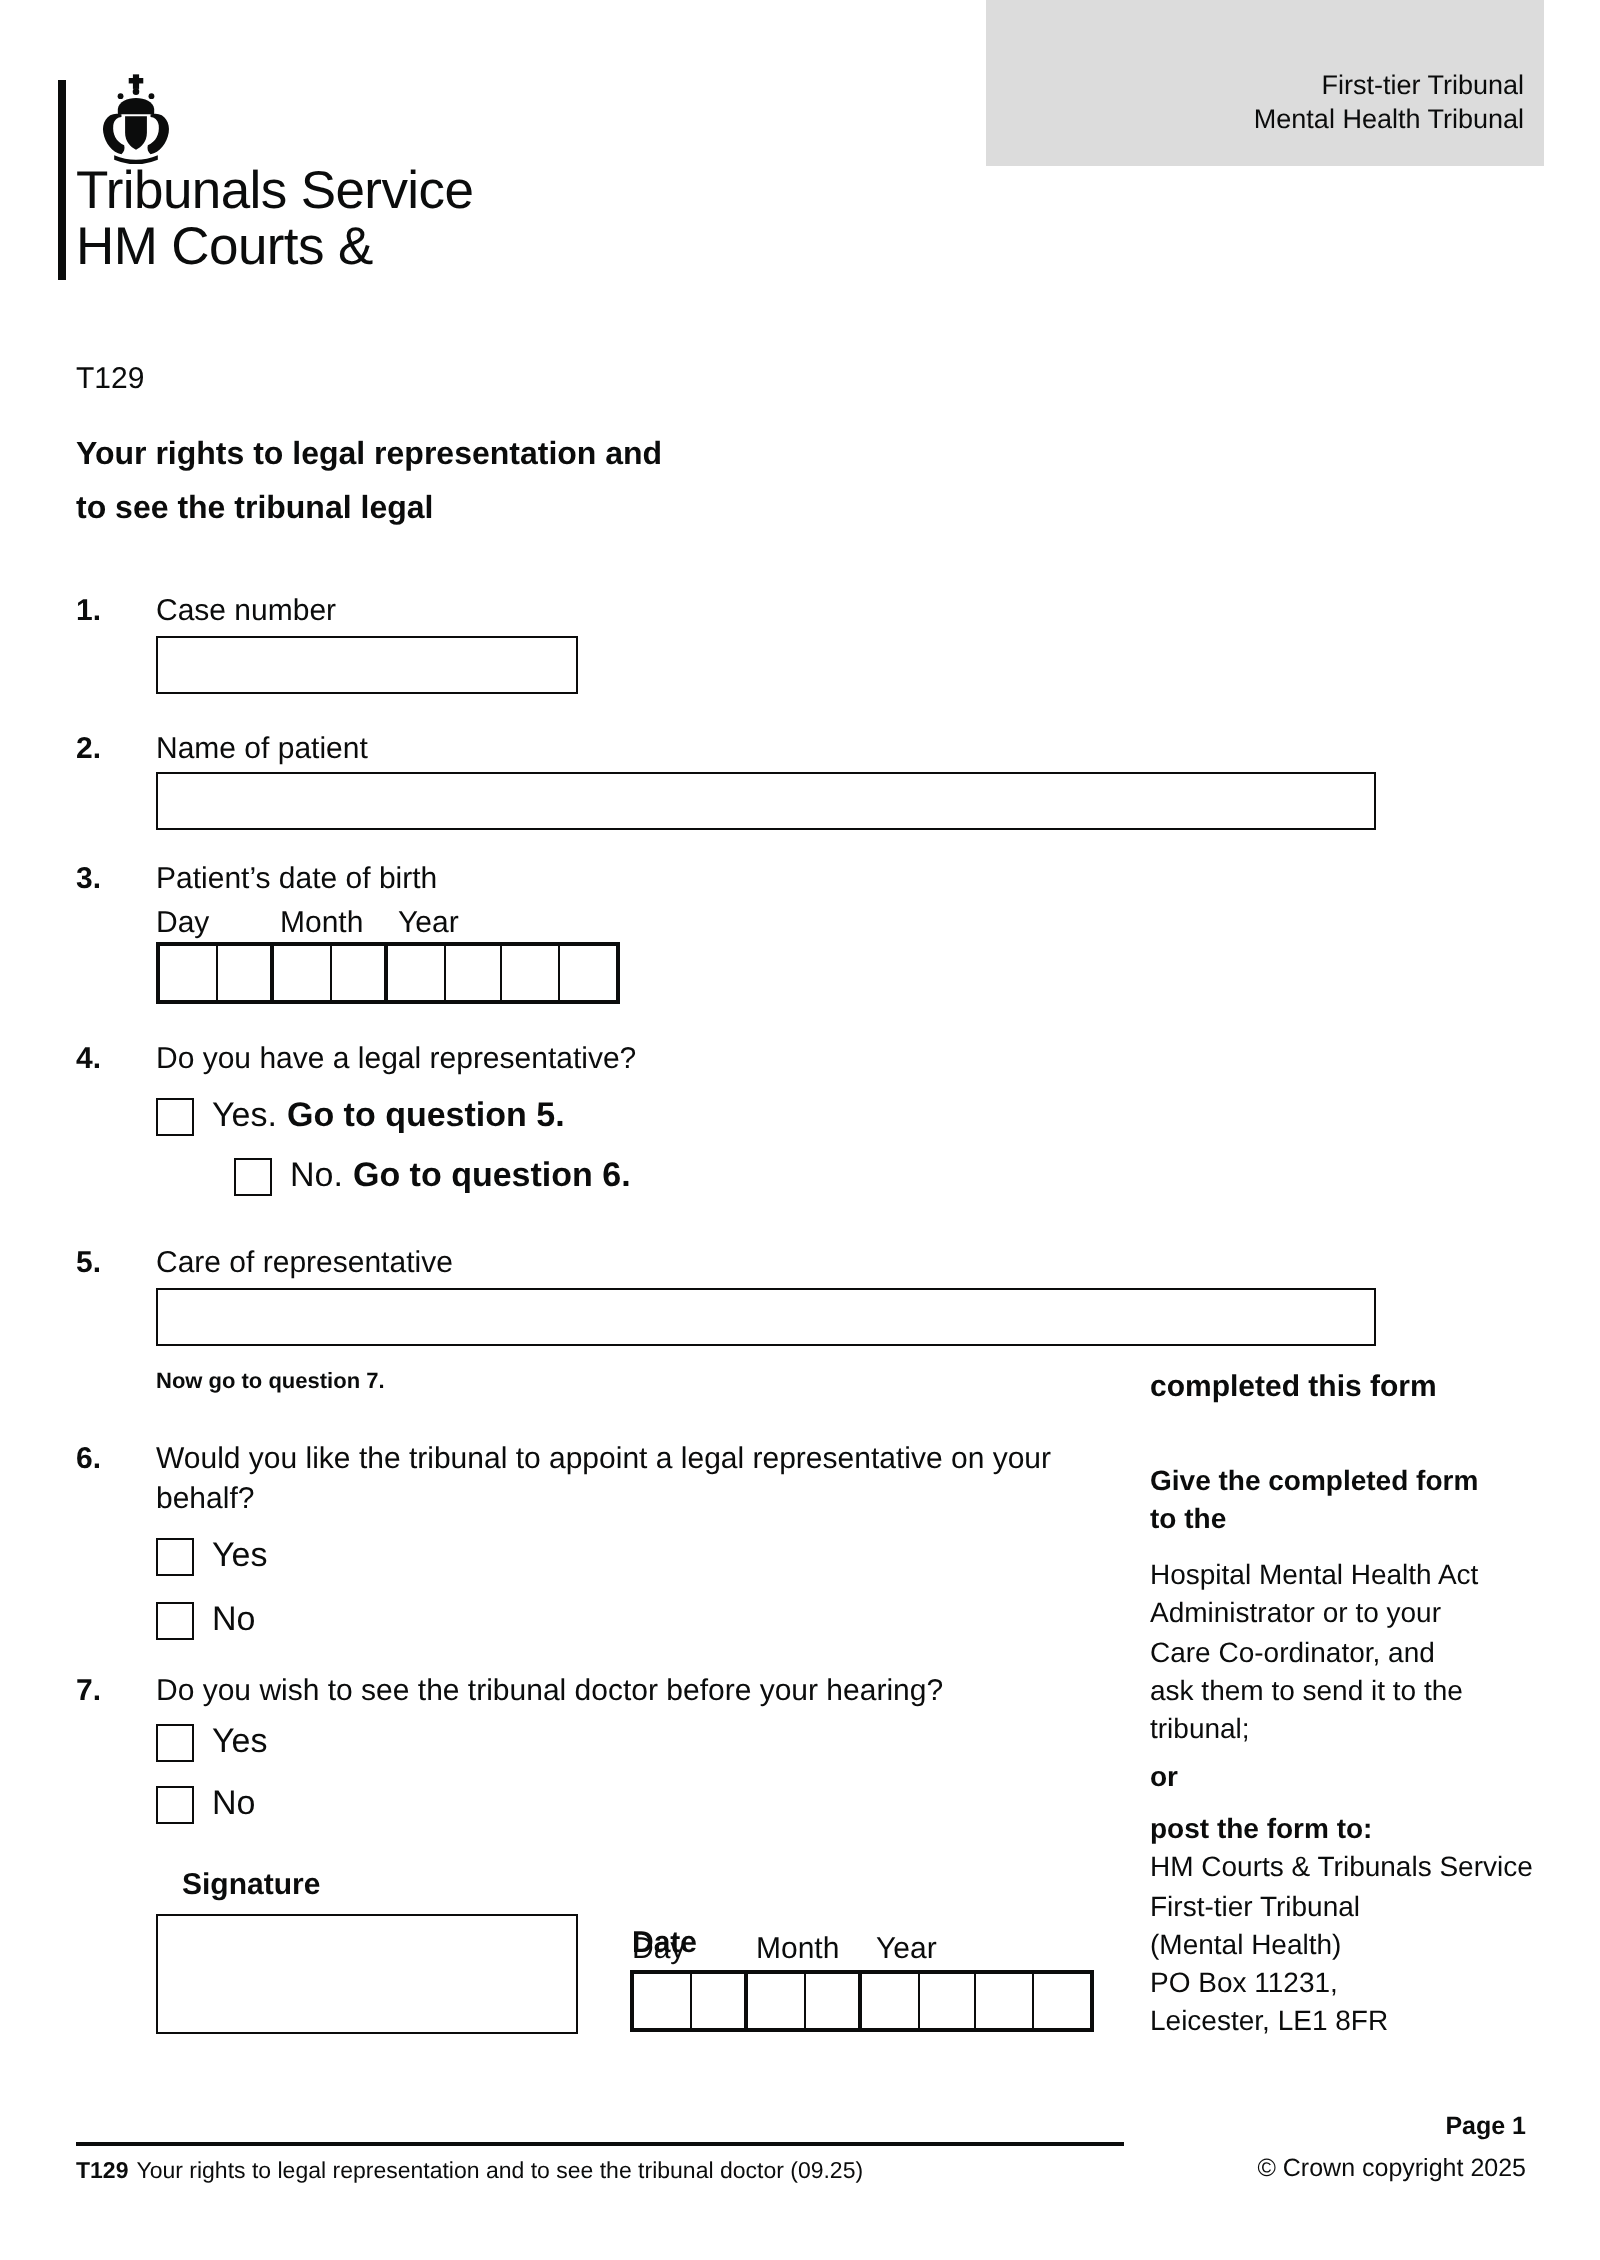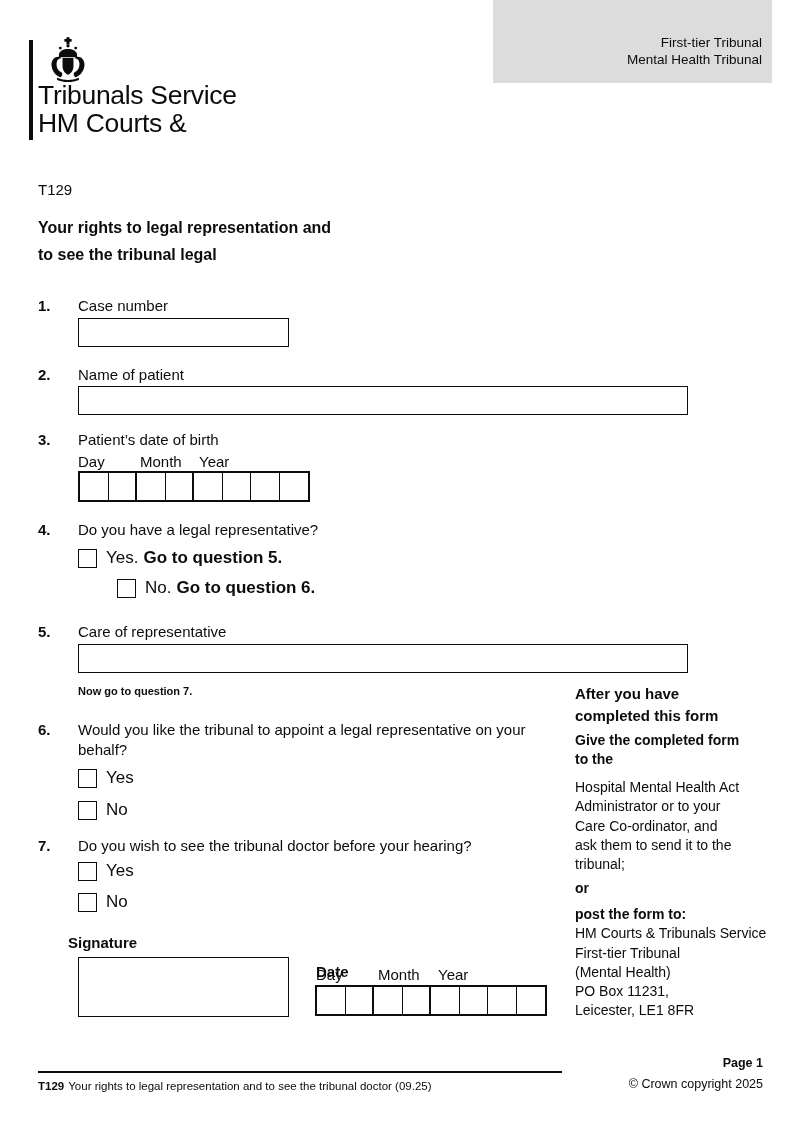--- a/index.html
+++ b/index.html
@@ -158,40 +158,39 @@
   <div class="q-label" style="top:836px;">Do you wish to see the tribunal doctor before your hearing?</div>
   <div class="cb-row" style="left:78px;top:861px;">
     <input type="checkbox" class="cb" style="">
     <span class="cb-txt">Yes</span>
   </div>
   <div class="cb-row" style="left:78px;top:892px;">
     <input type="checkbox" class="cb" style="">
     <span class="cb-txt">No</span>
   </div>
 
-  <div class="sig-label" style="left:68px;top:933px;">Signature</div>
+  <div class="sig-label" style="left:91px;top:933px;">Signature</div>
   <div class="sig-box"></div>
 
   <div class="sig-label" style="left:316px;top:933px;margin-top:29px;">Date</div>
   <span class="dmy" style="left:316px;top:966px;">Day</span>
   <span class="dmy" style="left:378px;top:966px;">Month</span>
   <span class="dmy" style="left:438px;top:966px;">Year</span>
   <div class="cells" style="left:315px;top:985px;">
     <input class="cell" maxlength="1" style="">
     <input class="cell grp-end" maxlength="1" style="">
     <input class="cell" maxlength="1" style="">
     <input class="cell grp-end" maxlength="1" style="">
     <input class="cell" maxlength="1" style="">
     <input class="cell" maxlength="1" style="">
     <input class="cell" maxlength="1" style="">
     <input class="cell" maxlength="1" style="">
   </div>
 
   <div class="side side-h" style="top:683px;">
-    <div>After you have</div>
     <div>completed this form</div>
   </div>
   <div class="side side-b" style="top:731px;">
     <div>Give the completed form</div>
     <div>to the</div>
   </div>
   <div class="side" style="top:778px;">
     <div>Hospital Mental Health Act</div>
     <div>Administrator or to your</div>
     <div>Care Co-ordinator, and</div>

